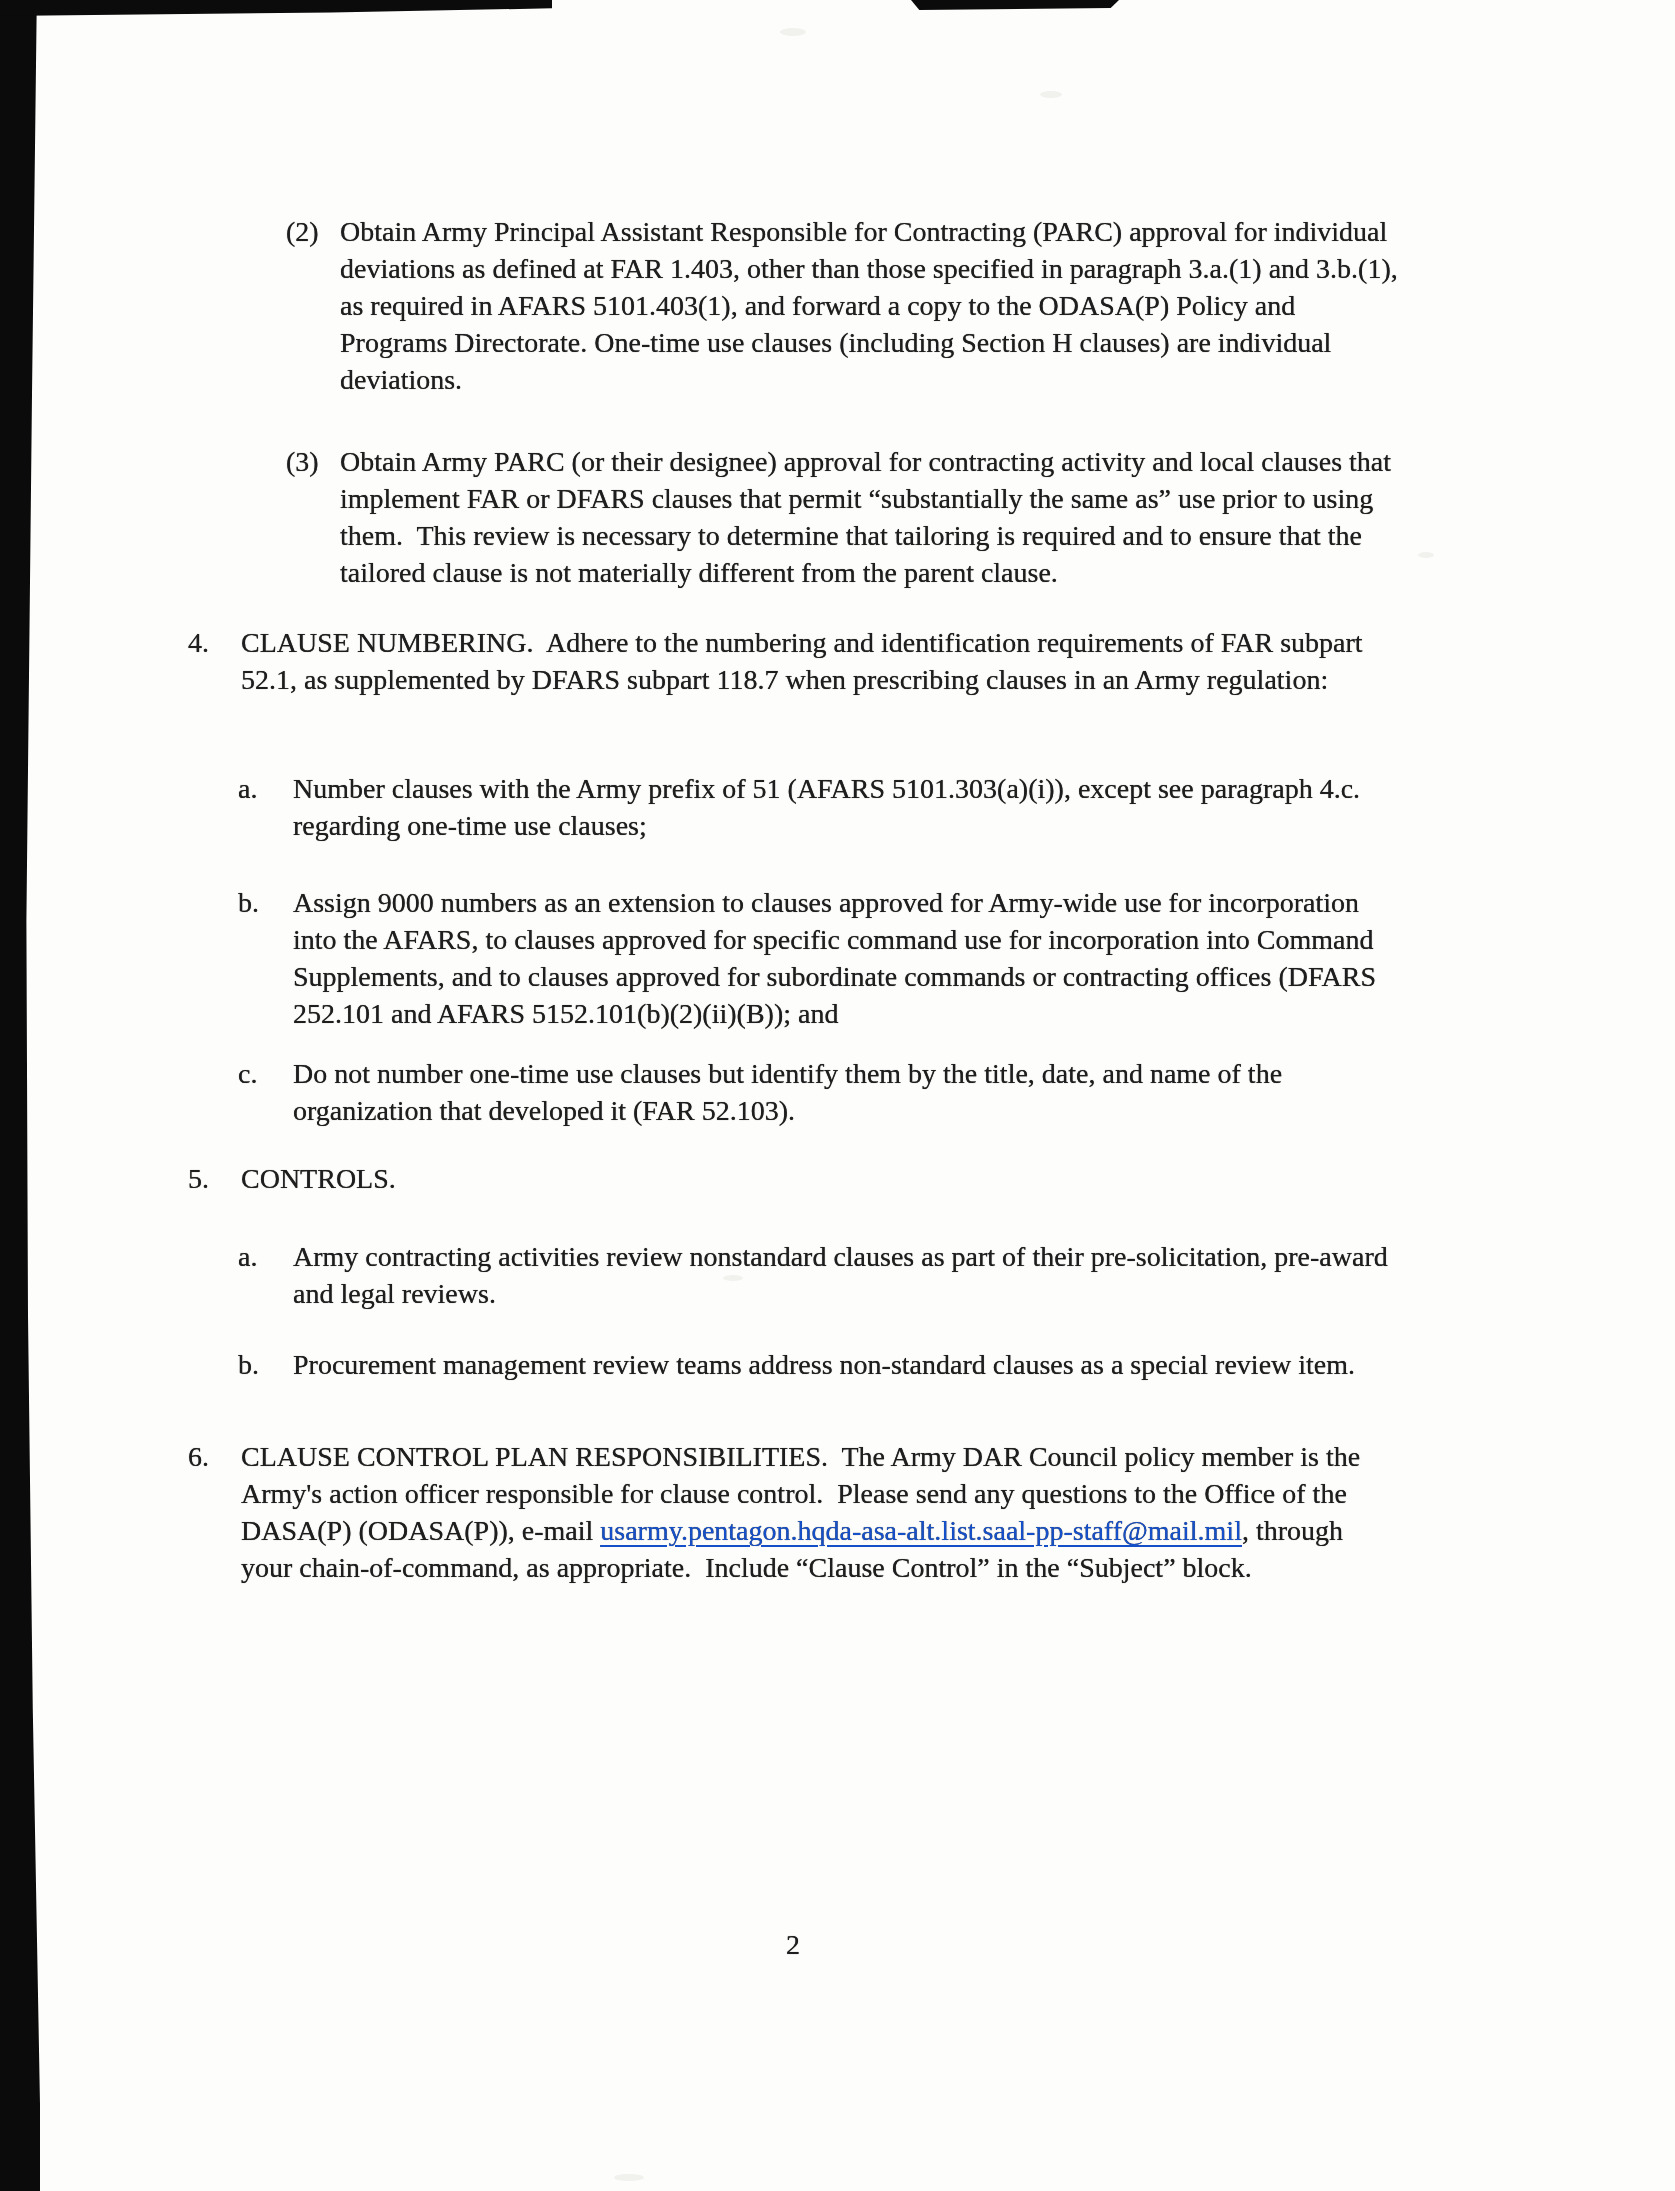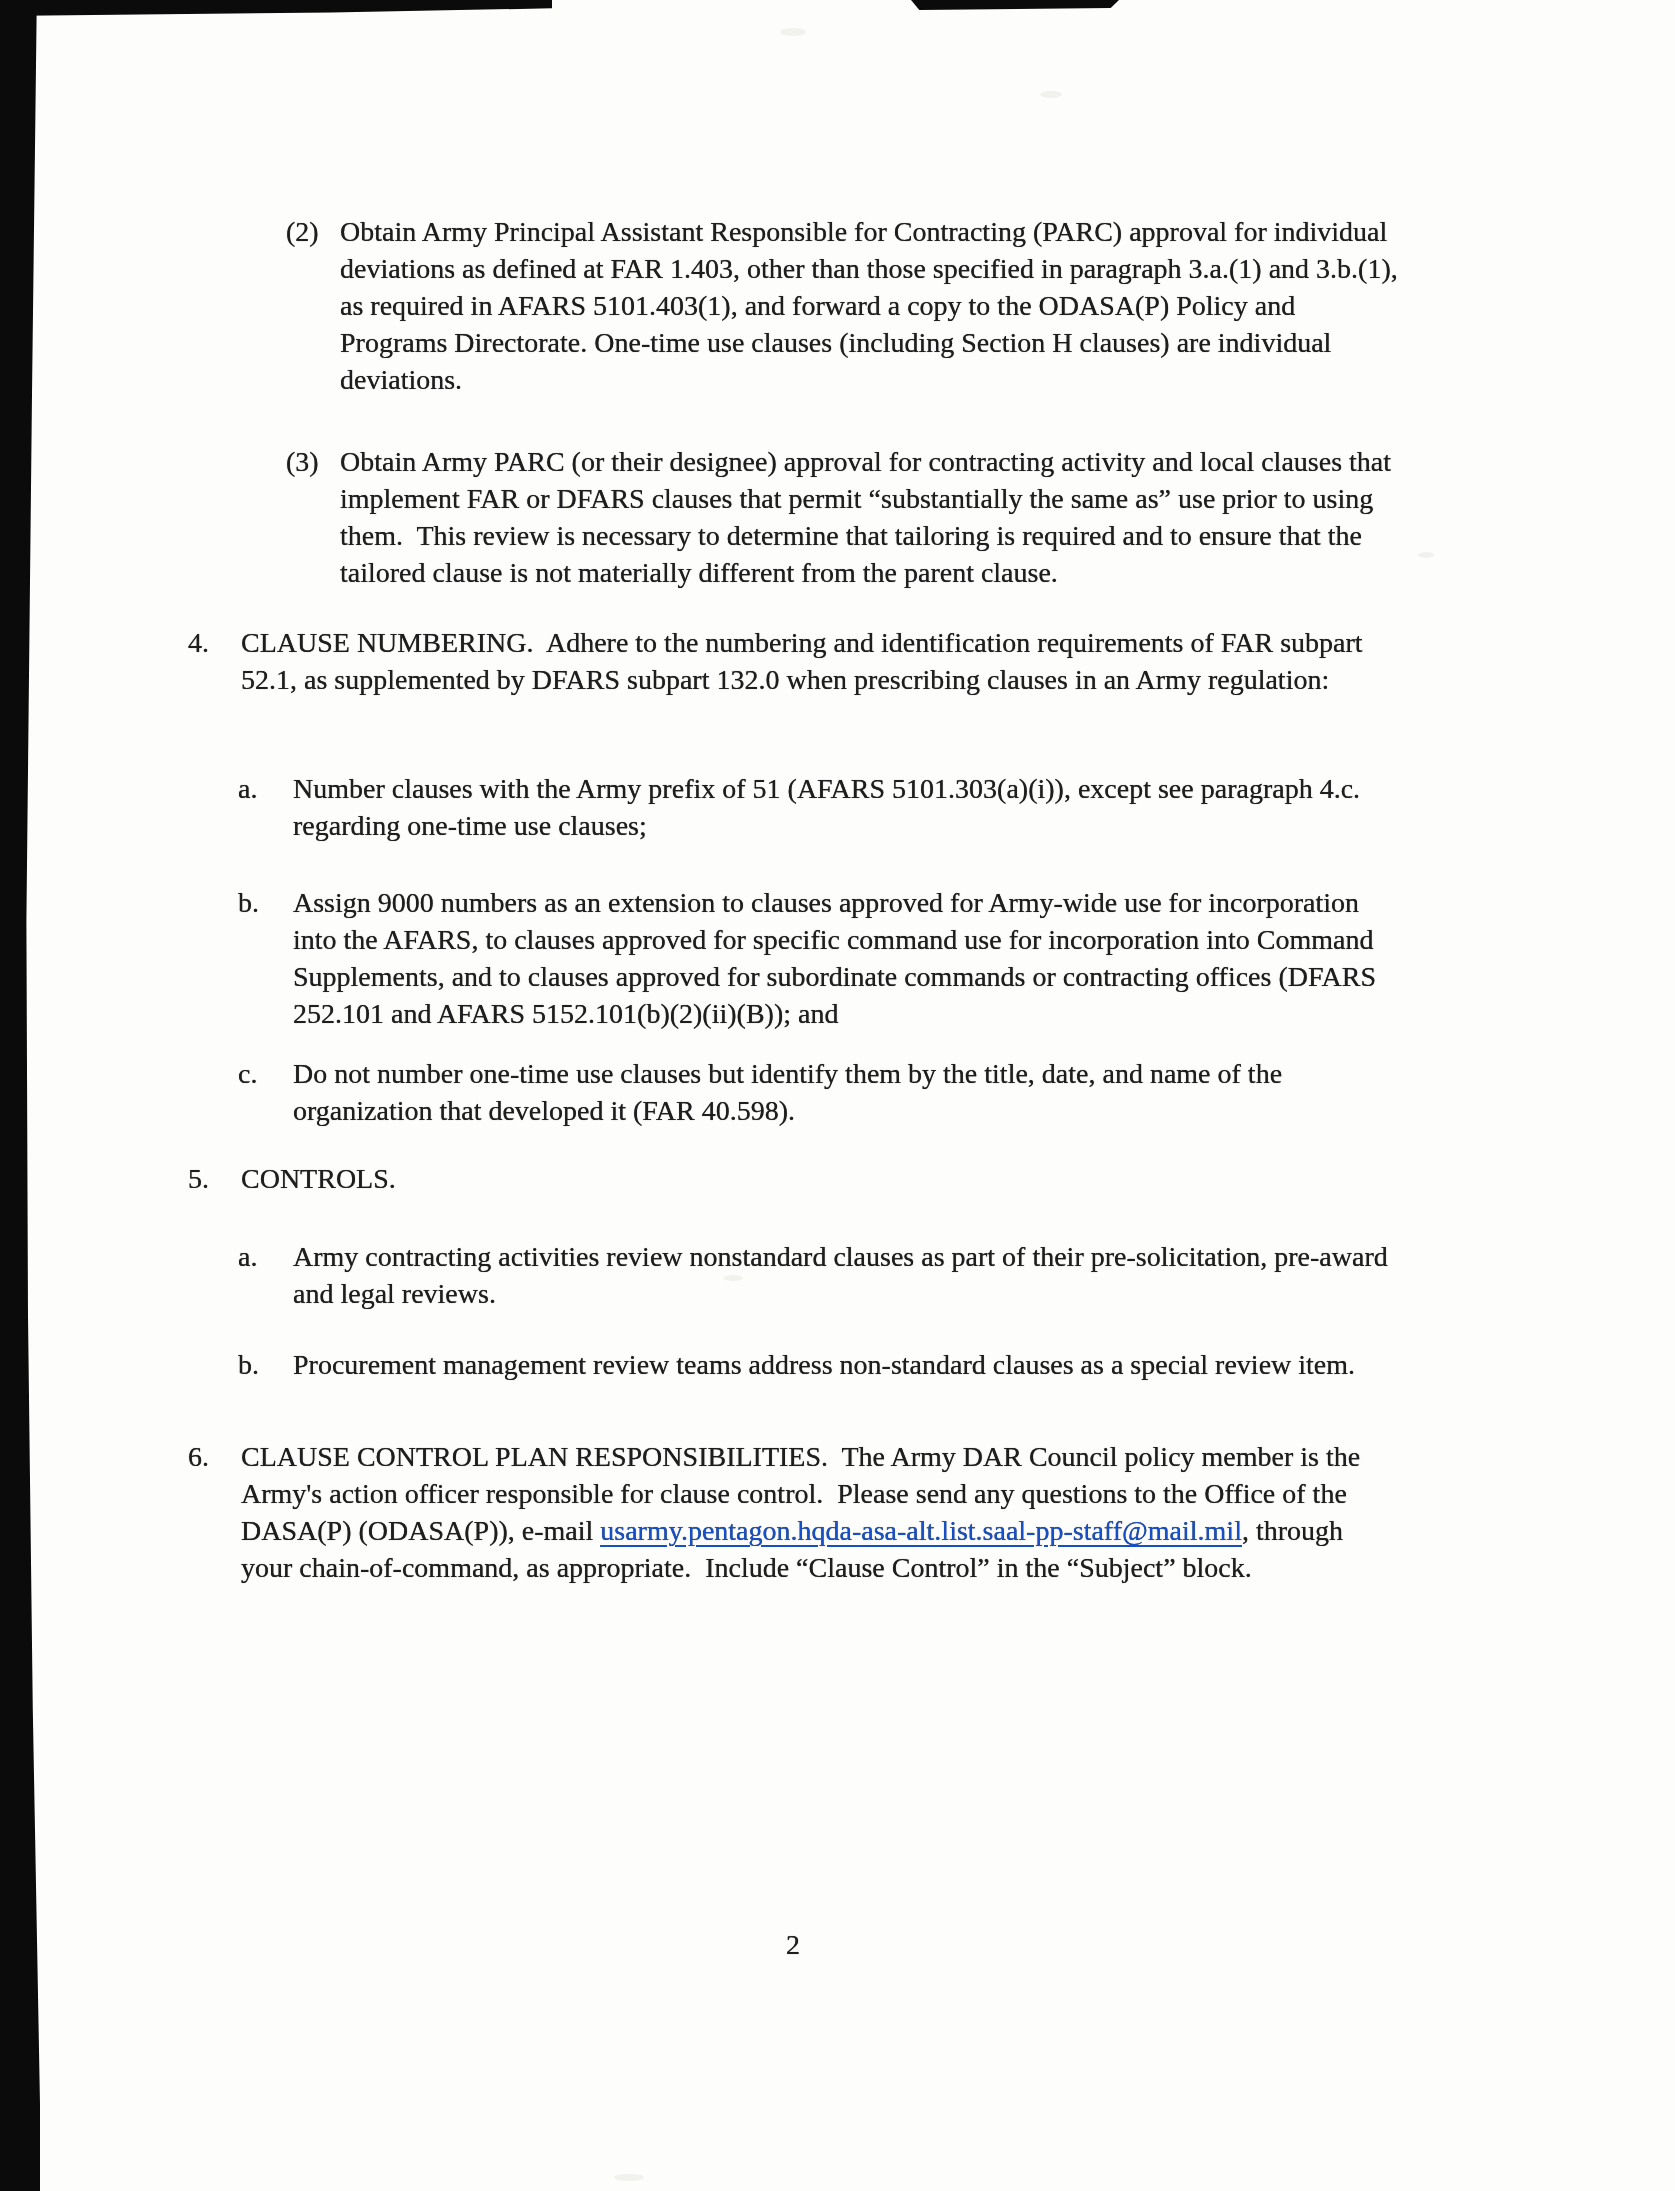--- a/index.html
+++ b/index.html
@@ -75,36 +75,36 @@
     <div class="body"><span>Obtain Army Principal Assistant Responsible for Contracting (PARC) approval for individual deviations as defined at FAR 1.403, other than those specified in paragraph 3.a.(1) and 3.b.(1), as required in AFARS 5101.403(1), and forward a copy to the ODASA(P) Policy and Programs Directorate. One-time use clauses (including Section H clauses) are individual deviations.</span></div>
   </div>
 
   <div class="row level-par" style="top:443px">
     <span class="label">(3)</span>
     <div class="body"><span>Obtain Army PARC (or their designee) approval for contracting activity and local clauses that implement FAR or DFARS clauses that permit “substantially the same as” use prior to using them.  This review is necessary to determine that tailoring is required and to ensure that the tailored clause is not materially different from the parent clause.</span></div>
   </div>
 
   <div class="row level-sec" style="top:624px">
     <span class="label">4.</span>
-    <div class="body"><span class="heading">CLAUSE NUMBERING.</span><span>  Adhere to the numbering and identification requirements of FAR subpart 52.1, as supplemented by DFARS subpart 132.0 when prescribing clauses in an Army regulation:</span></div>
+    <div class="body"><span class="heading">CLAUSE NUMBERING.</span><span>  Adhere to the numbering and identification requirements of FAR subpart 52.1, as supplemented by DFARS subpart 118.7 when prescribing clauses in an Army regulation:</span></div>
   </div>
 
   <div class="row level-sub" style="top:770px">
     <span class="label">a.</span>
     <div class="body"><span>Number clauses with the Army prefix of 51 (AFARS 5101.303(a)(i)), except see paragraph 4.c. regarding one-time use clauses;</span></div>
   </div>
 
   <div class="row level-sub" style="top:884px">
     <span class="label">b.</span>
     <div class="body"><span>Assign 9000 numbers as an extension to clauses approved for Army-wide use for incorporation into the AFARS, to clauses approved for specific command use for incorporation into Command Supplements, and to clauses approved for subordinate commands or contracting offices (DFARS 252.101 and AFARS 5152.101(b)(2)(ii)(B)); and</span></div>
   </div>
 
   <div class="row level-sub" style="top:1055px">
     <span class="label">c.</span>
-    <div class="body"><span>Do not number one-time use clauses but identify them by the title, date, and name of the organization that developed it (FAR 40.598).</span></div>
+    <div class="body"><span>Do not number one-time use clauses but identify them by the title, date, and name of the organization that developed it (FAR 52.103).</span></div>
   </div>
 
   <div class="row level-sec" style="top:1160px">
     <span class="label">5.</span>
     <div class="body"><span class="heading">CONTROLS.</span></div>
   </div>
 
   <div class="row level-sub" style="top:1238px">
     <span class="label">a.</span>
     <div class="body"><span>Army contracting activities review nonstandard clauses as part of their pre-solicitation, pre-award and legal reviews.</span></div>

